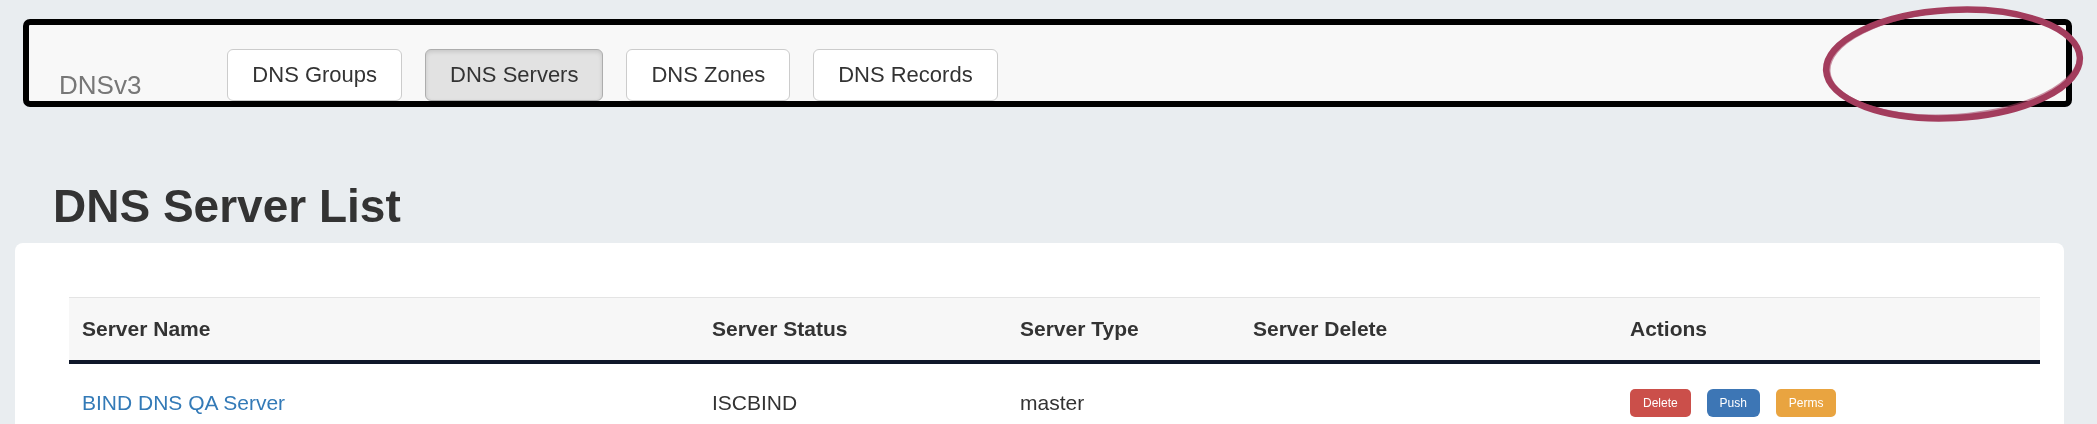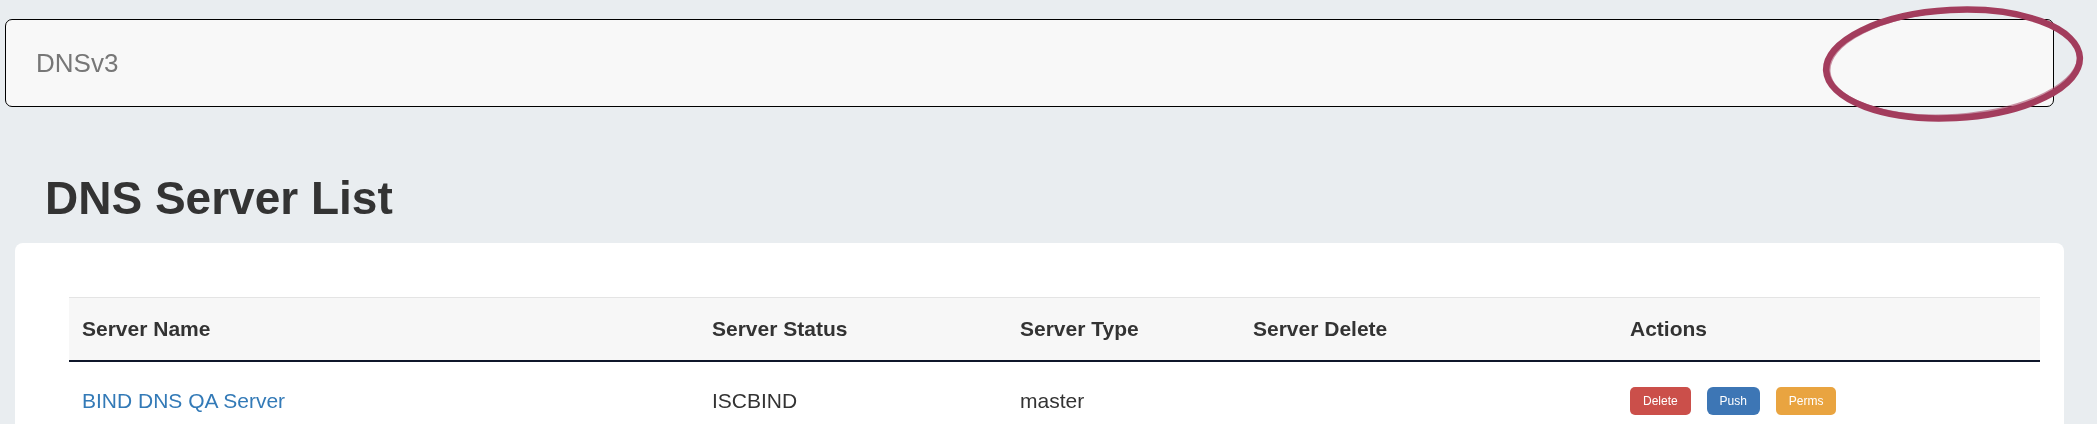--- a/index.html
+++ b/index.html
@@ -12,30 +12,30 @@
     position: relative;
     overflow: hidden;
     background: #e9edf0;
     font-family: "Liberation Sans", sans-serif;
     color: #333;
   }
 
   
   .navbar {
     position: absolute;
-    left: 5px;
+    left: 23px;
     top: 19px;
     width: 2049px;
     height: 88px;
     background: #f8f8f8;
-    border: 1px solid #000000;
+    border: 6px solid #000000;
     border-radius: 7px;
     box-sizing: border-box;
     display: flex;
-    align-items: center;
+    align-items: flex-end;
     padding: 0 26px 0 30px;
   }
   .brand {
     font-size: 26px;
     color: #777;
     margin-right: 86px;
     white-space: nowrap;
   }
   .nav-tabs {
     display: flex;
@@ -82,21 +82,21 @@
     height: 134px;
     pointer-events: none;
     overflow: visible;
   }
 
   
   .page-title {
     position: absolute;
     left: 37px;
     top: 163px;
-    margin: 8px;
+    margin: 16px;
     font-size: 46px;
     font-weight: bold;
     color: #333;
     letter-spacing: 0px;
   }
 
   
   .card {
     position: absolute;
     left: 15px;
@@ -114,21 +114,21 @@
     table-layout: fixed;
   }
   .server-table col.c1 { width: 630px; }
   .server-table col.c2 { width: 308px; }
   .server-table col.c3 { width: 233px; }
   .server-table col.c4 { width: 377px; }
   .server-table col.c5 { width: 423px; }
   .server-table th {
     background: #f7f7f7;
     border-top: 1px solid #e4e4e4;
-    border-bottom: 2px solid #0f172a;
+    border-bottom: 4px solid #0f172a;
     text-align: left;
     font-size: 21px;
     font-weight: bold;
     color: #333;
     padding: 19px 13px;
     white-space: nowrap;
   }
   .server-table td {
     font-size: 21px;
     color: #333;
@@ -155,20 +155,26 @@
   }
   .action-btn.delete { background: #cb4f4a; }
   .action-btn.push   { background: #3d76b5; border-radius: 6px; }
   .action-btn.perms  { background: #e9a440; }
 </style>
 </head>
 <body>
 
 <div class="navbar">
   <span class="brand">DNSv3</span>
+  <div class="nav-tabs">
+    <button class="nav-btn">DNS Groups</button>
+    <button class="nav-btn active">DNS Servers</button>
+    <button class="nav-btn">DNS Zones</button>
+    <button class="nav-btn">DNS Records</button>
+  </div>
 </div>
 
 <svg class="annotation-svg" viewBox="0 0 288 134" xmlns="http://www.w3.org/2000/svg">
   <ellipse cx="141" cy="64" rx="127" ry="54" fill="none" stroke="#a33d5d" stroke-width="6.5" transform="rotate(-3 141 64)" stroke-linecap="round"></ellipse>
   <ellipse cx="142" cy="63" rx="125" ry="52" fill="none" stroke="#a33d5d" stroke-width="2.5" transform="rotate(-4 142 63)" opacity="0.55" stroke-linecap="round"></ellipse>
 </svg>
 
 <h1 class="page-title">DNS Server List</h1>
 
 <div class="card">

